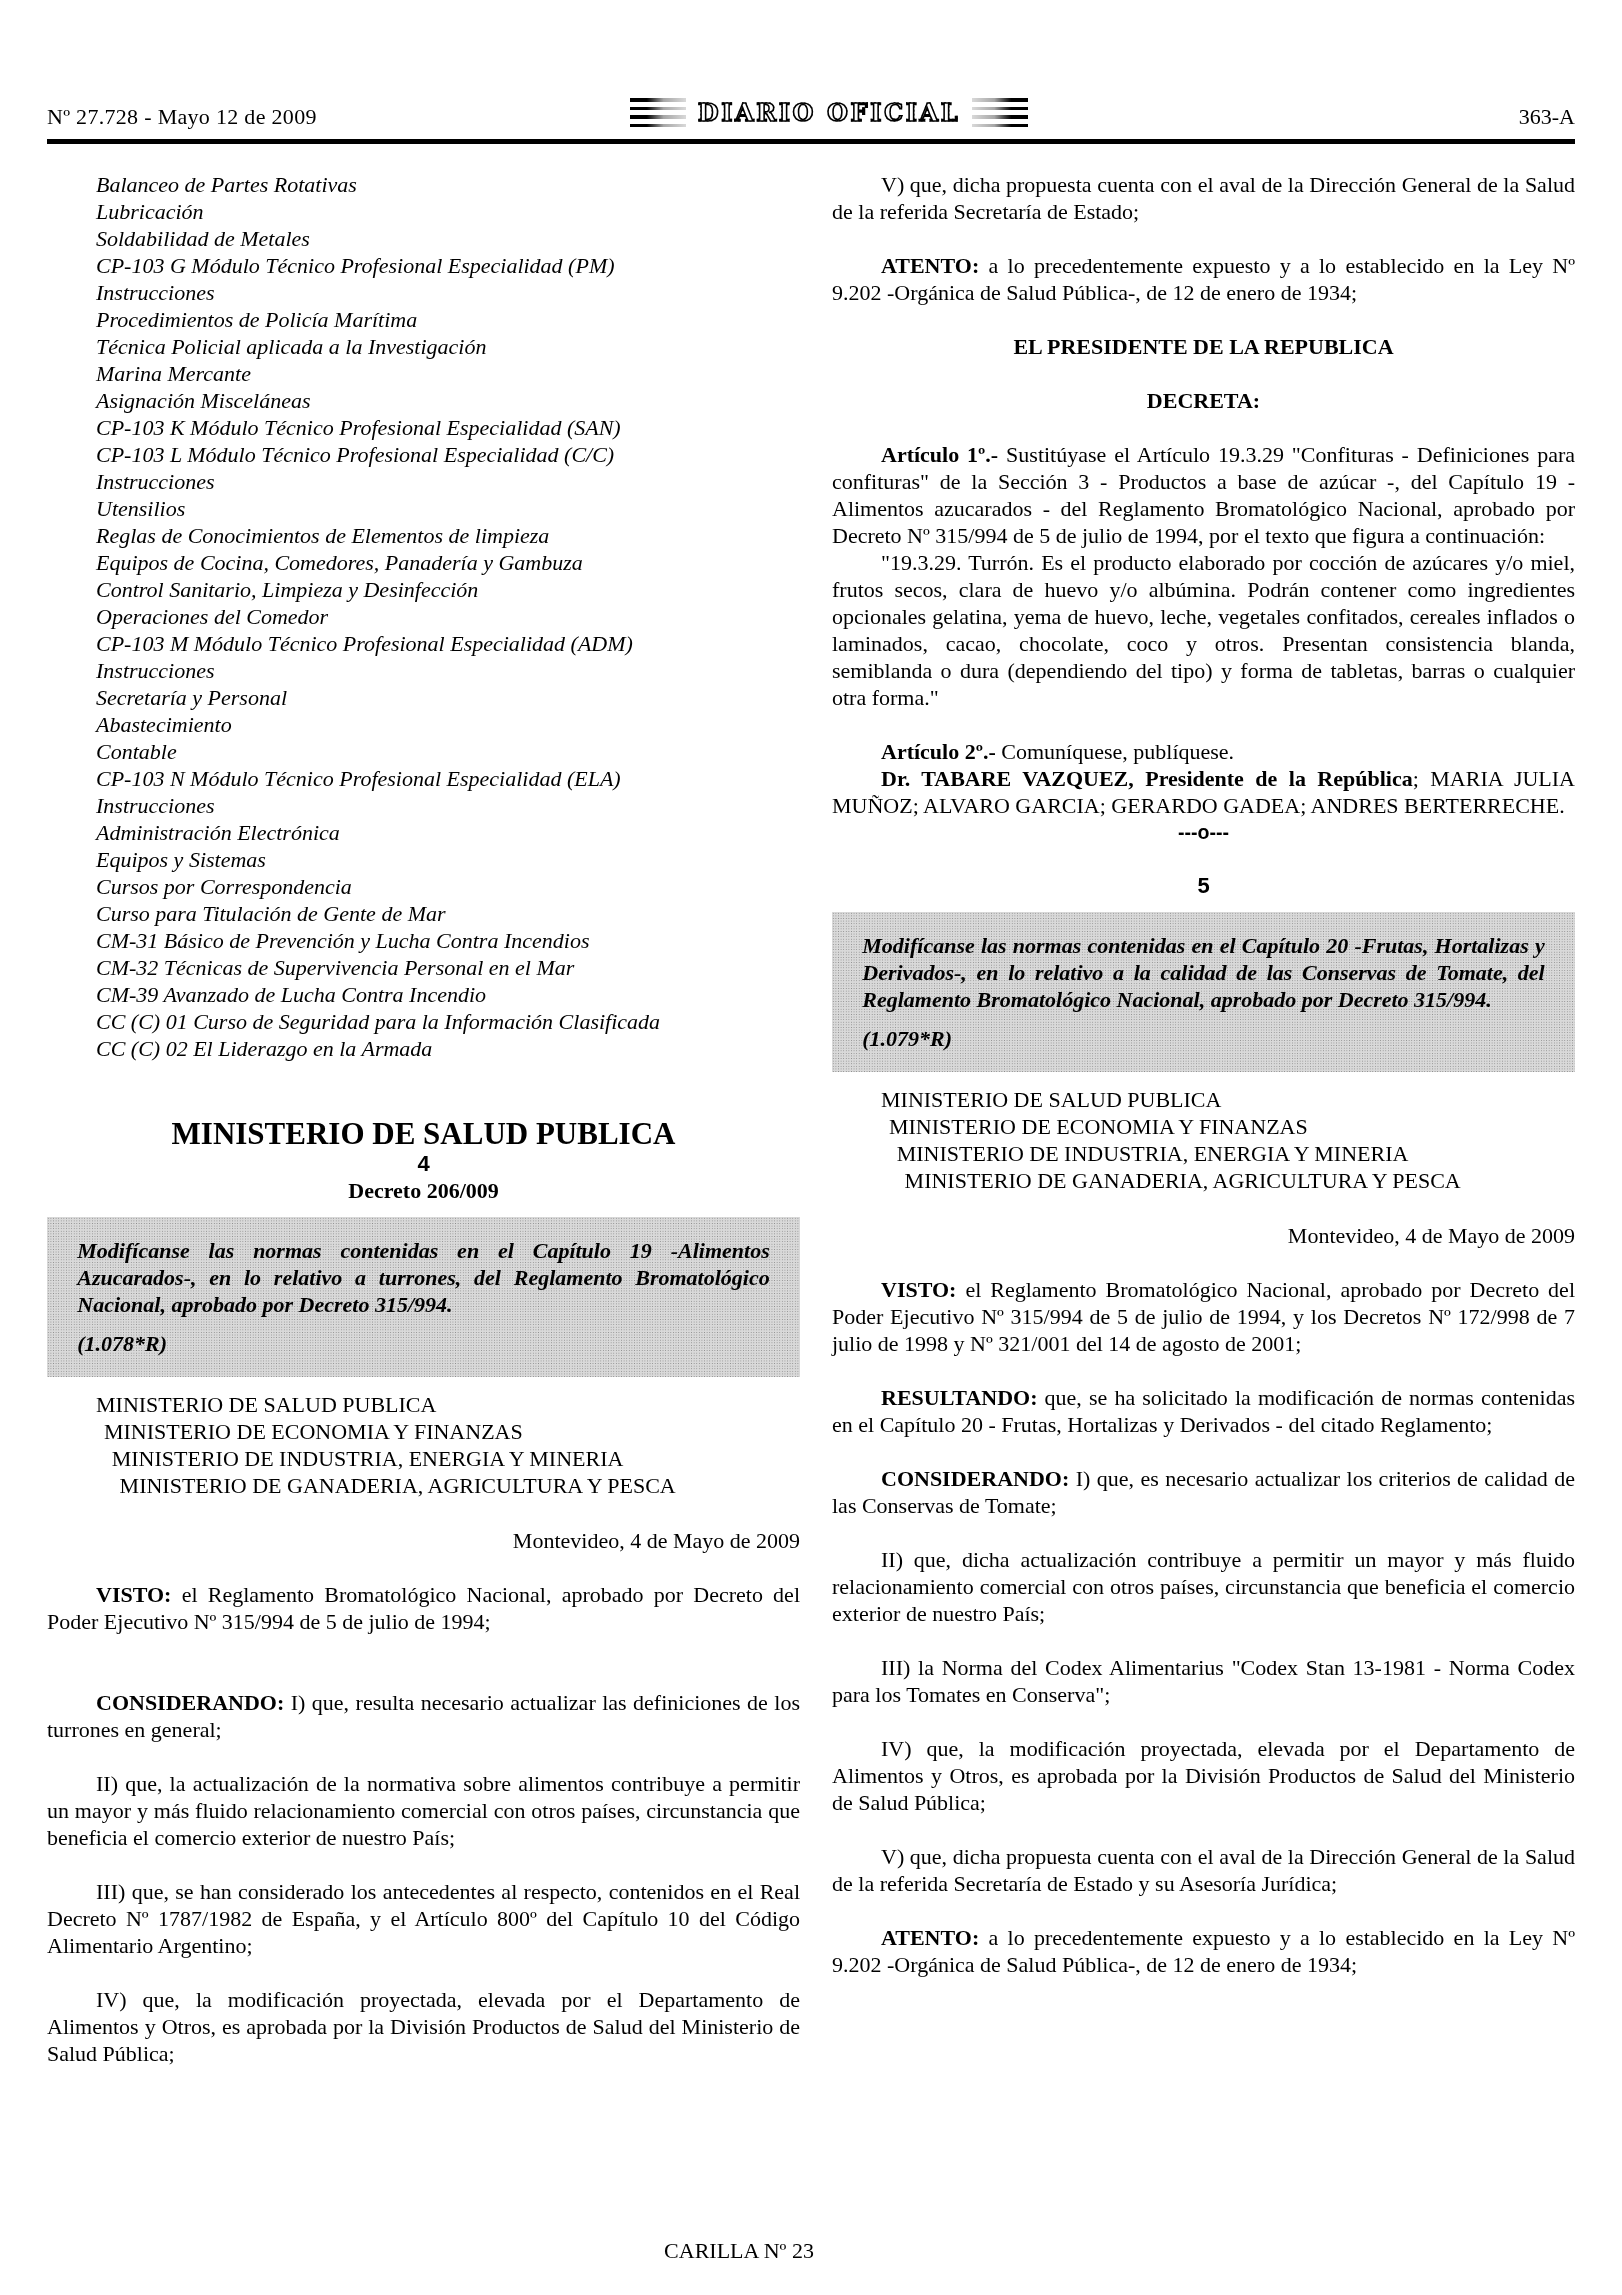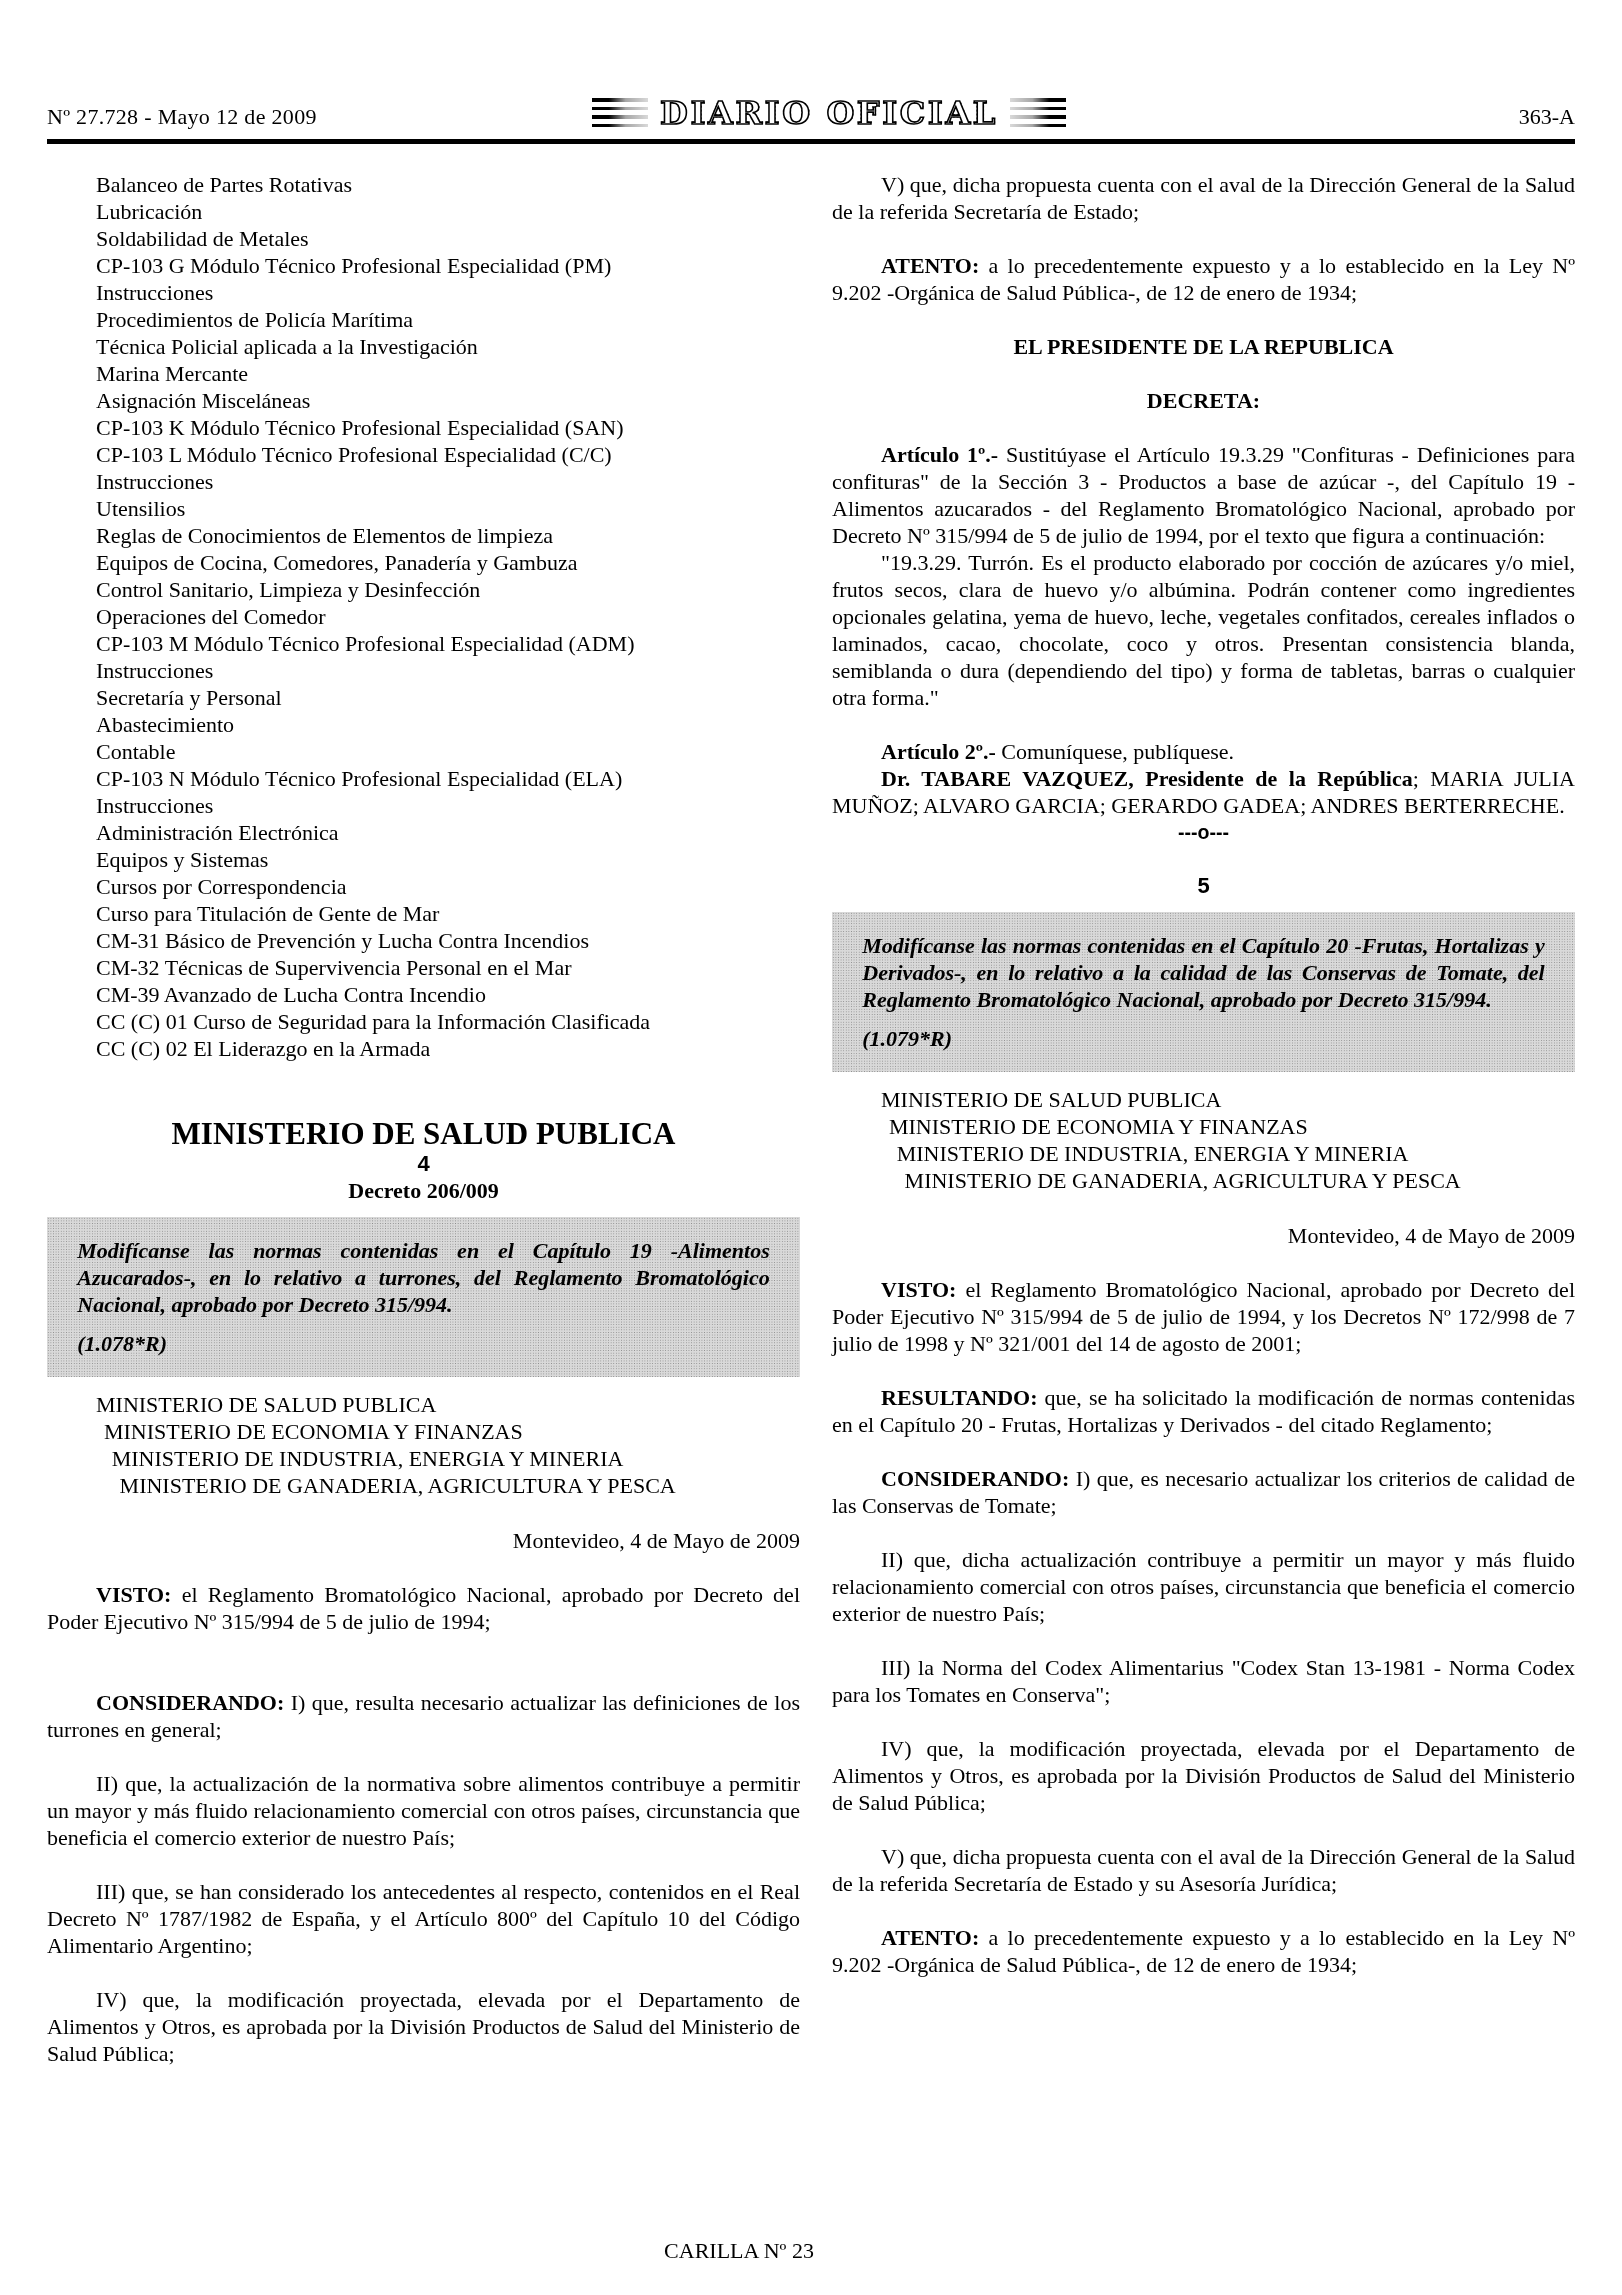--- a/index.html
+++ b/index.html
@@ -14,33 +14,33 @@
   .hdr-right { position: absolute; right: 0; top: 11.8px; font-size: 22px; }
   .masthead {
     position: absolute; left: 527px; top: 1.3px; width: 510px; height: 39px;
     display: flex; align-items: center; justify-content: center; gap: 11.8px;
   }
   .mast-lines { width: 56px; height: 29px; display: flex; flex-direction: column; justify-content: space-between; }
   .mast-lines span { display: block; height: 3.3px; background: repeating-linear-gradient(90deg, #000 0 2px, #fff 2px 3.3px); }
   .mast-lines.left span { background: linear-gradient(90deg, #000 0%, #000 30%, rgba(0,0,0,0.35) 60%, rgba(0,0,0,0.15) 100%); }
   .mast-lines.right span { background: linear-gradient(90deg, rgba(0,0,0,0.15) 0%, rgba(0,0,0,0.35) 40%, #000 70%, #000 100%); }
   .mast-title {
-    font-family: "DejaVu Serif", serif; font-weight: bold; font-size: 32px; letter-spacing: 2.6px;
+    font-family: "DejaVu Serif", serif; font-weight: bold; font-size: 24px; letter-spacing: 2.6px;
     color: #fff; -webkit-text-stroke: 1.6px #000; line-height: 1;
     background-image: radial-gradient(#000 0.7px, transparent 0.8px); background-size: 3.9px 3.9px;
     -webkit-background-clip: text; background-clip: text;
   }
   .header-rule { position: absolute; left: 47px; top: 139px; width: 1528px; height: 4.6px; background: #000; }
 
   .col { position: absolute; top: 171px; font-size: 22px; line-height: 27px; }
   .col-left { left: 47px; width: 753px; }
   .col-right { left: 832px; width: 743px; }
 
   .list { margin: 0 0 0 49px; padding: 0; list-style: none; }
-  .list li { margin: 0; padding: 0; white-space: nowrap; }
+  .list li { margin: 0; padding: 0; white-space: nowrap; font-style: italic; }
 
   .ministry-title { text-align: center; font-weight: bold; font-size: 31px; line-height: 35px; margin-top: 54px; }
   .center-bold { text-align: center; font-weight: bold; }
   .num { text-align: center; font-weight: bold; font-family: "Liberation Sans", sans-serif; font-size: 22px; line-height: 26px; }
 
   .summary-box {
     background-color: #d9d9d9;
     background-image: radial-gradient(#8a8a8a 0.6px, transparent 0.8px);
     background-size: 2.6px 2.6px;
     font-weight: bold; padding: 7.9px 18.3px 7.9px 18.3px; text-align: justify;

